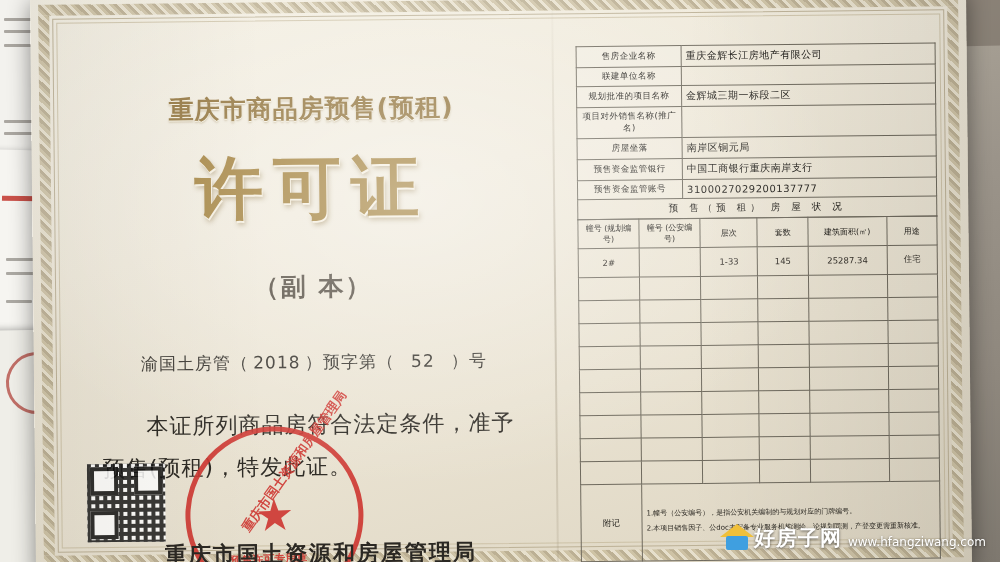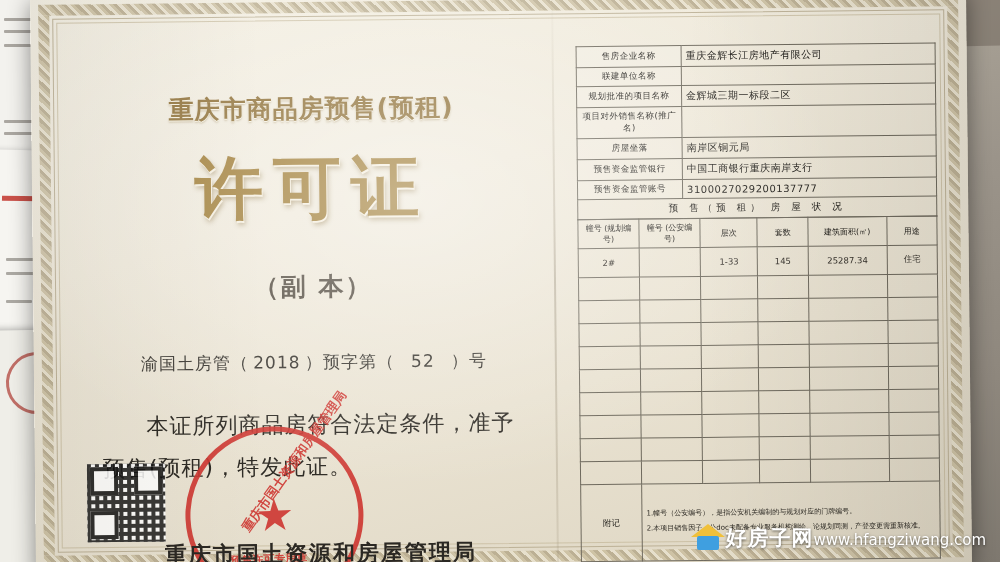--- a/index.html
+++ b/index.html
@@ -340,24 +340,24 @@
     border-radius: 2px;
   }
   .wm-text {
     font-size: 21px;
     font-weight: 700;
     color: #ffffff;
     text-shadow: 0 1px 3px rgba(0,0,0,.6);
     letter-spacing: 1px;
   }
   .wm-url {
-    font-size: 15px;
+    font-size: 12px;
     color: #ffffff;
     text-shadow: 0 1px 3px rgba(0,0,0,.6);
-    margin-left: 0;
+    margin-left: 6px;
     align-self: flex-end;
     padding-bottom: 3px;
   }
 </style>
 </head>
 <body>
 
 <div id="root">
 
   <div class="desk"></div>

